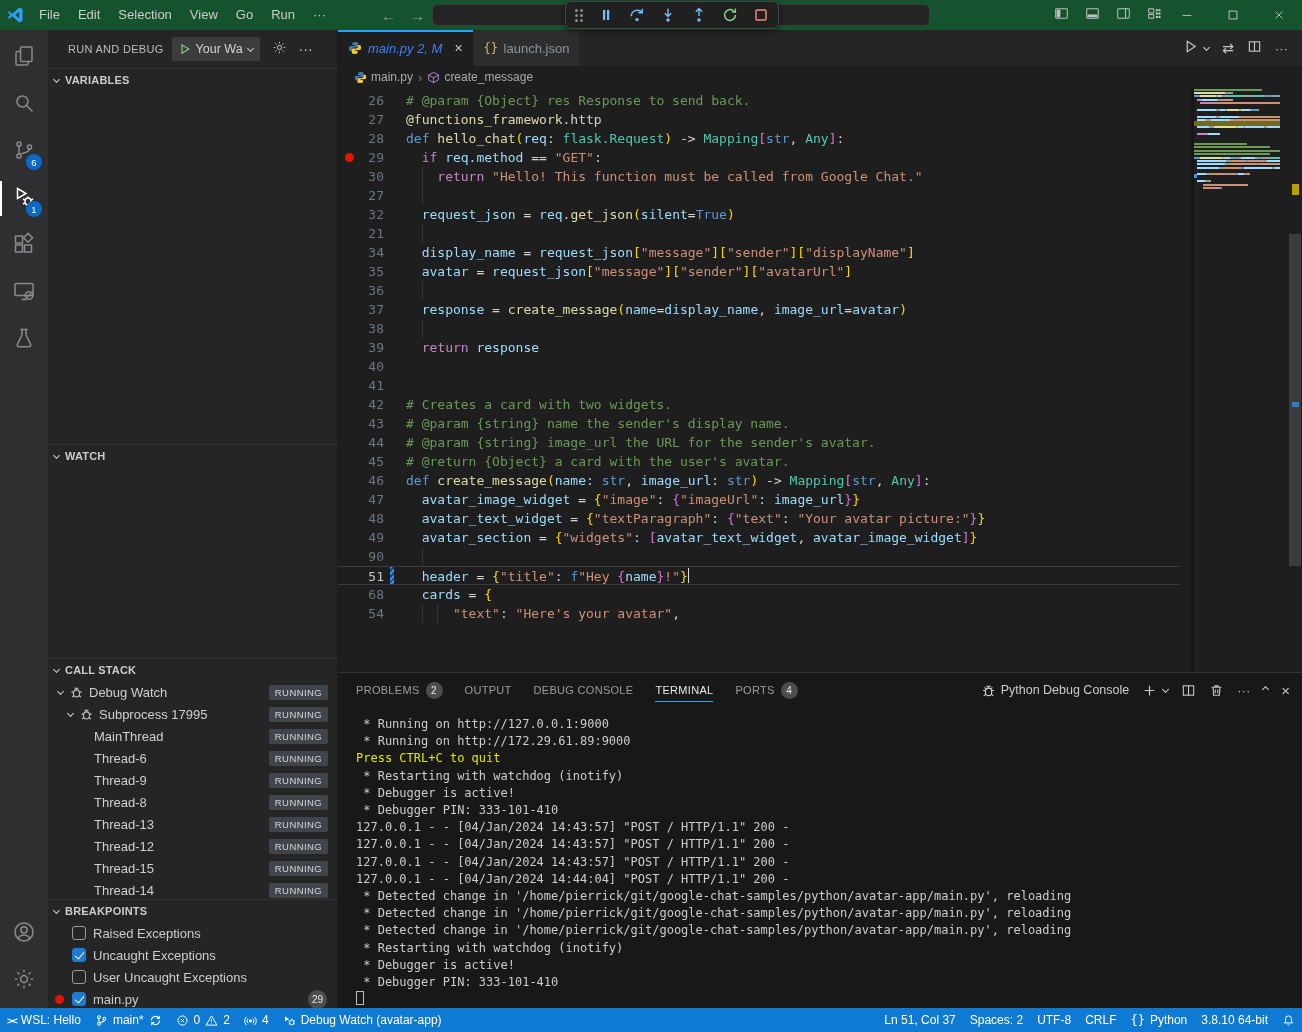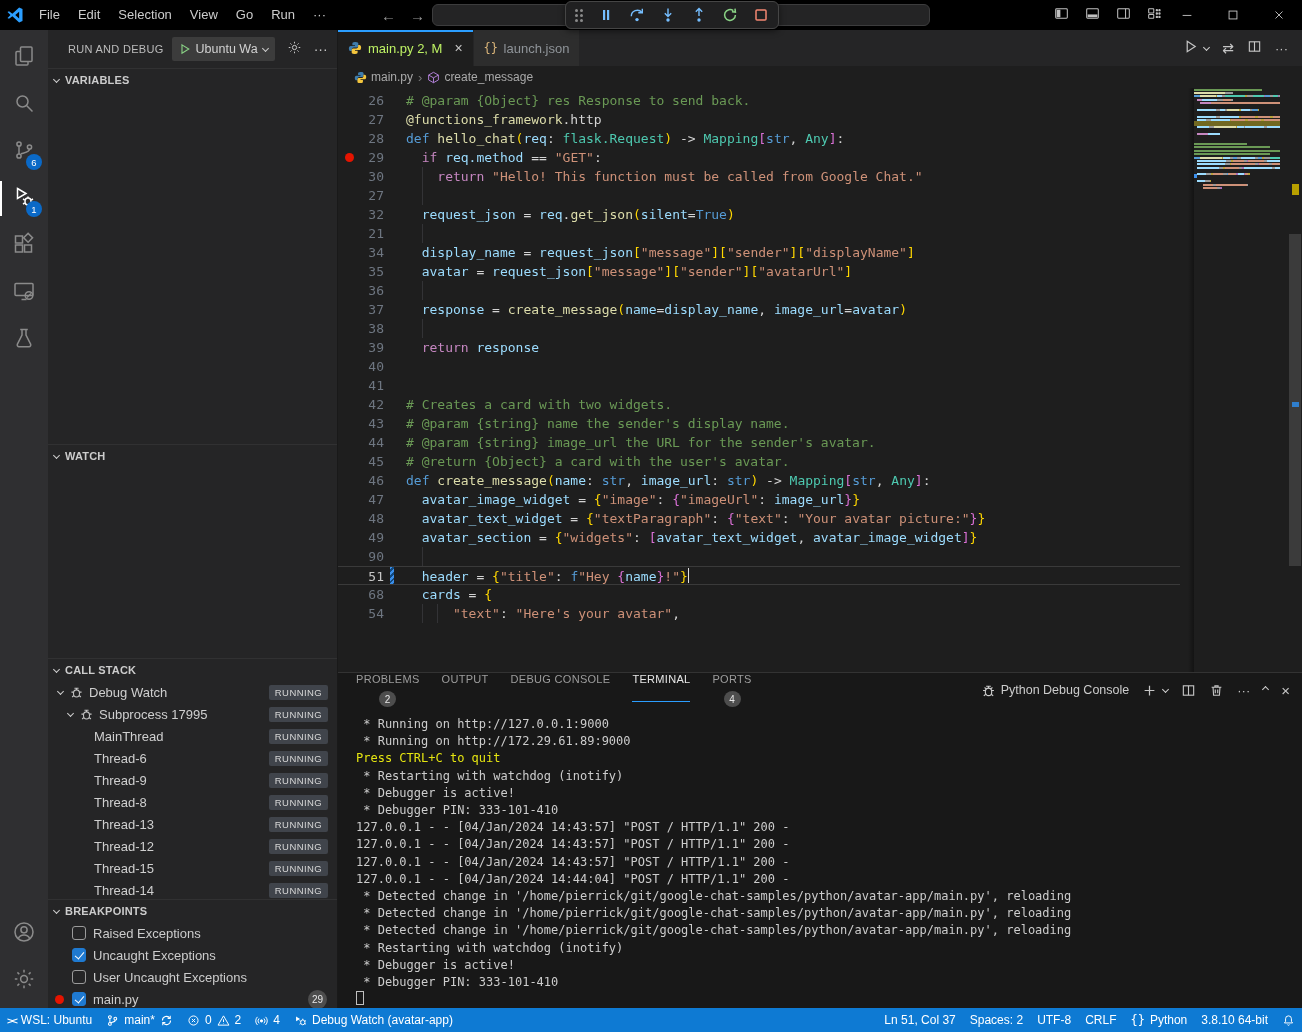--- a/index.html
+++ b/index.html
@@ -1,21 +1,21 @@
 <!DOCTYPE html>
 <html><head>
 <meta charset="utf-8">
 <style>
   html,body{margin:0;padding:0;background:#111;}
   *{box-sizing:border-box;}
   .window{position:relative;width:1302px;height:1032px;background:#1e1e1e;overflow:hidden;
           font-family:"Liberation Sans",sans-serif;color:#cccccc;font-size:13px;}
 
   
-  .titlebar{position:absolute;top:0;left:0;right:0;height:30px;background:#000000;display:flex;align-items:center;z-index:30;}
+  .titlebar{position:absolute;top:0;left:0;right:0;height:30px;background:#14532d;display:flex;align-items:center;z-index:30;}
   .tb-logo{width:30px;display:flex;justify-content:center;}
   .menu-item{padding:0 9px;line-height:30px;color:#cccccc;font-size:13px;cursor:default;}
   .tb-nav{display:flex;gap:14px;margin-left:46px;color:#9a9a9a;font-size:15px;}
   .cmd-center{position:absolute;left:432px;top:4px;width:498px;height:22px;background:#242425;
               border:1px solid #3c3c3d;border-radius:6px;}
   .title-frag{position:absolute;left:320px;top:2px;color:#bbbbbb;font-size:12px;}
   .dbg-toolbar{position:absolute;left:132px;top:-4px;height:28px;background:#202021;border:1px solid #454545;
                border-radius:6px;display:flex;align-items:center;padding:0 9px;gap:15px;box-shadow:0 2px 6px rgba(0,0,0,.5);}
   .dbg-btn{width:16px;height:16px;display:flex;align-items:center;justify-content:center;}
   .dbg-btn svg{width:16px;height:16px;}
@@ -67,21 +67,21 @@
   .bp-count{margin-left:auto;margin-right:10px;background:#4d4d4d;color:#e7e7e7;font-size:10px;width:19px;height:19px;
             border-radius:50%;display:flex;align-items:center;justify-content:center;}
 
   
   .editor-col{flex:1;display:flex;flex-direction:column;min-width:0;}
   .tabsbar{height:36px;flex:none;background:#252526;display:flex;align-items:stretch;}
   .tab{display:flex;align-items:center;gap:6px;padding:0 10px;font-size:13px;background:#2d2d2d;
        border-right:1px solid #252526;color:#8f9499;position:relative;}
   .tab.active{background:#1e1e1e;}
   .tab.active::before{content:"";position:absolute;top:0;left:0;right:0;height:2px;background:#2b9eff;}
-  .tab .label.mod{color:#bef264;}
+  .tab .label.mod{color:#3b82f6;font-style:italic;}
   .tab .close{margin-left:6px;font-size:14px;color:#c8c8c8;}
   .editor-actions{margin-left:auto;display:flex;align-items:center;gap:13px;padding-right:14px;color:#c5c5c5;}
   .editor-actions svg{width:15px;height:15px;}
   .breadcrumbs{height:22px;flex:none;background:#1e1e1e;display:flex;align-items:center;gap:5px;
                padding-left:16px;font-size:12px;color:#a9a9a9;}
   .crumb{display:flex;align-items:center;gap:4px;}
   .crumb-sep{color:#767676;font-size:13px;}
 
   .editor{position:relative;flex:1;background:#1e1e1e;overflow:hidden;}
   .code{position:absolute;top:3px;left:0;right:122px;font:13px/19px "DejaVu Sans Mono",monospace;}
@@ -107,21 +107,21 @@
   .mm-shadow{position:absolute;left:-6px;top:0;bottom:0;width:6px;background:linear-gradient(to left,rgba(0,0,0,.35),transparent);}
   .scrollbar{position:absolute;top:0;right:0;width:14px;bottom:0;}
   .sb-thumb{position:absolute;left:1px;right:1px;top:146px;height:332px;background:rgba(121,121,121,.32);}
   .ruler-y{position:absolute;right:3px;top:96px;width:7px;height:11px;background:#b8a000;}
   .ruler-b{position:absolute;right:3px;top:314px;width:7px;height:5px;background:#2f7ecc;}
 
   
   .panel{height:336px;flex:none;background:#181818;border-top:1px solid #333333;display:flex;flex-direction:column;}
   .panel-head{height:34px;flex:none;display:flex;align-items:center;padding:0 12px 0 18px;}
   .ptab{display:flex;align-items:center;gap:6px;margin-right:22px;font-size:11px;letter-spacing:.3px;
-        color:#9d9d9d;height:34px;position:relative;flex-direction:column;}
+        color:#9d9d9d;height:34px;position:relative;}
   .ptab.active{color:#e7e7e7;}
   .ptab.active::after{content:"";position:absolute;bottom:5px;left:0;right:0;height:1.5px;background:#2b9eff;}
   .ptab-badge{background:#4d4d4d;color:#e7e7e7;font-size:10px;min-width:17px;height:17px;border-radius:50%;
               display:flex;align-items:center;justify-content:center;}
   .panel-actions{margin-left:auto;display:flex;align-items:center;gap:13px;color:#c5c5c5;font-size:13px;}
   .panel-actions svg{width:15px;height:15px;}
   .panel-actions .console-label{display:flex;align-items:center;gap:5px;font-size:12.5px;color:#cccccc;}
   .terminal{flex:1;padding:9px 0 0 18px;font:12px/17.2px "DejaVu Sans Mono",monospace;color:#cccccc;white-space:pre;overflow:hidden;}
   .t-y{color:#e5e510;}
   .t-cursor{display:inline-block;width:8px;height:14px;border:1px solid #bfbfbf;vertical-align:-2px;}
@@ -317,21 +317,21 @@
         </span>
     </div>
 
     <div class="sidebar">
       <div class="side-head">
         <span class="side-title">RUN AND DEBUG</span>
         <span class="dbg-select">
           <svg width="12" height="12" viewBox="0 0 16 16">
               <path d="M4 2.5l9 5.5-9 5.5z" fill="none" stroke="#89d185" stroke-width="1.5"></path>
             </svg>
-          <span>Ubuntu Wa</span>
+          <span>Your Wa</span>
           <i class="cv" style="border-color:#cccccc;"></i>
         </span>
         <span class="gear">
           <svg width="15" height="15" viewBox="0 0 24 24" fill="none" stroke="currentColor" stroke-width="1.6">
               <circle cx="12" cy="12" r="3.4"></circle>
               <path d="M12 2.8v2.6M12 18.6v2.6M2.8 12h2.6M18.6 12h2.6M5.4 5.4l1.9 1.9M16.7 16.7l1.9 1.9M18.6 5.4l-1.9 1.9M7.3 16.7l-1.9 1.9"></path>
             </svg>
         </span>
         <span class="dots">···</span>
       </div>
@@ -944,21 +944,21 @@
         </div>
         <div class="terminal" id="terminal"><div class=""> * Running on http://127.0.0.1:9000</div><div class=""> * Running on http://172.29.61.89:9000</div><div class="t-y">Press CTRL+C to quit</div><div class=""> * Restarting with watchdog (inotify)</div><div class=""> * Debugger is active!</div><div class=""> * Debugger PIN: 333-101-410</div><div class="">127.0.0.1 - - [04/Jan/2024 14:43:57] "POST / HTTP/1.1" 200 -</div><div class="">127.0.0.1 - - [04/Jan/2024 14:43:57] "POST / HTTP/1.1" 200 -</div><div class="">127.0.0.1 - - [04/Jan/2024 14:43:57] "POST / HTTP/1.1" 200 -</div><div class="">127.0.0.1 - - [04/Jan/2024 14:44:04] "POST / HTTP/1.1" 200 -</div><div class=""> * Detected change in '/home/pierrick/git/google-chat-samples/python/avatar-app/main.py', reloading</div><div class=""> * Detected change in '/home/pierrick/git/google-chat-samples/python/avatar-app/main.py', reloading</div><div class=""> * Detected change in '/home/pierrick/git/google-chat-samples/python/avatar-app/main.py', reloading</div><div class=""> * Restarting with watchdog (inotify)</div><div class=""> * Debugger is active!</div><div class=""> * Debugger PIN: 333-101-410</div><div><span class="t-cursor"></span></div></div>
       </div>
     </div>
   </div>
 
   <div class="statusbar">
     <span id="status-left" style="display:flex;height:100%;">
         <span class="sb-item">
           <span class="remote-glyph">&gt;&lt;</span>
-          <span>WSL: Ubuntu</span>
+          <span>WSL: Hello</span>
         </span>
         <span class="sb-item">
           <span style="display:inline-flex;">
             <svg viewBox="0 0 16 16" fill="none" stroke="currentColor" stroke-width="1.3">
               <circle cx="4.8" cy="3.8" r="1.7"></circle>
               <circle cx="4.8" cy="12.2" r="1.7"></circle>
               <circle cx="11.5" cy="5.8" r="1.7"></circle>
               <path d="M4.8 5.5v5M11.5 7.5c-.2 2.4-3.4 2.6-6.2 3.4"></path>
             </svg>
           </span>

